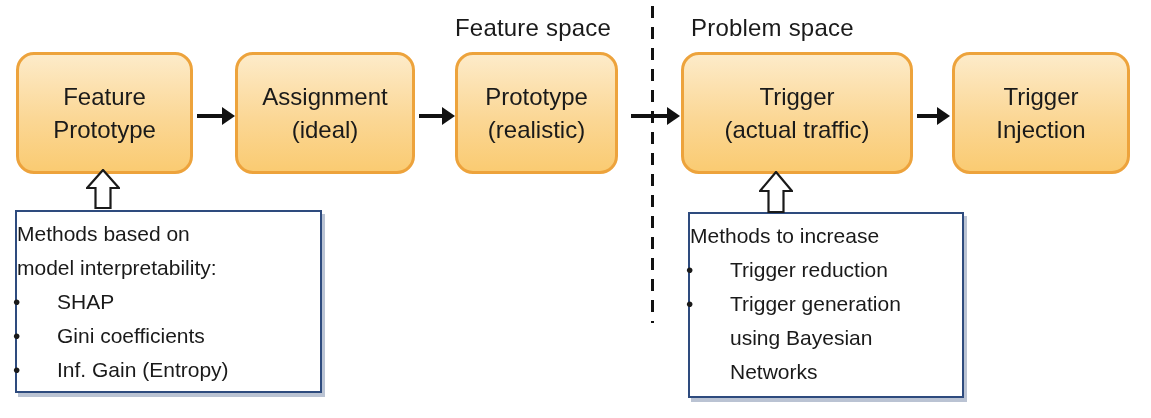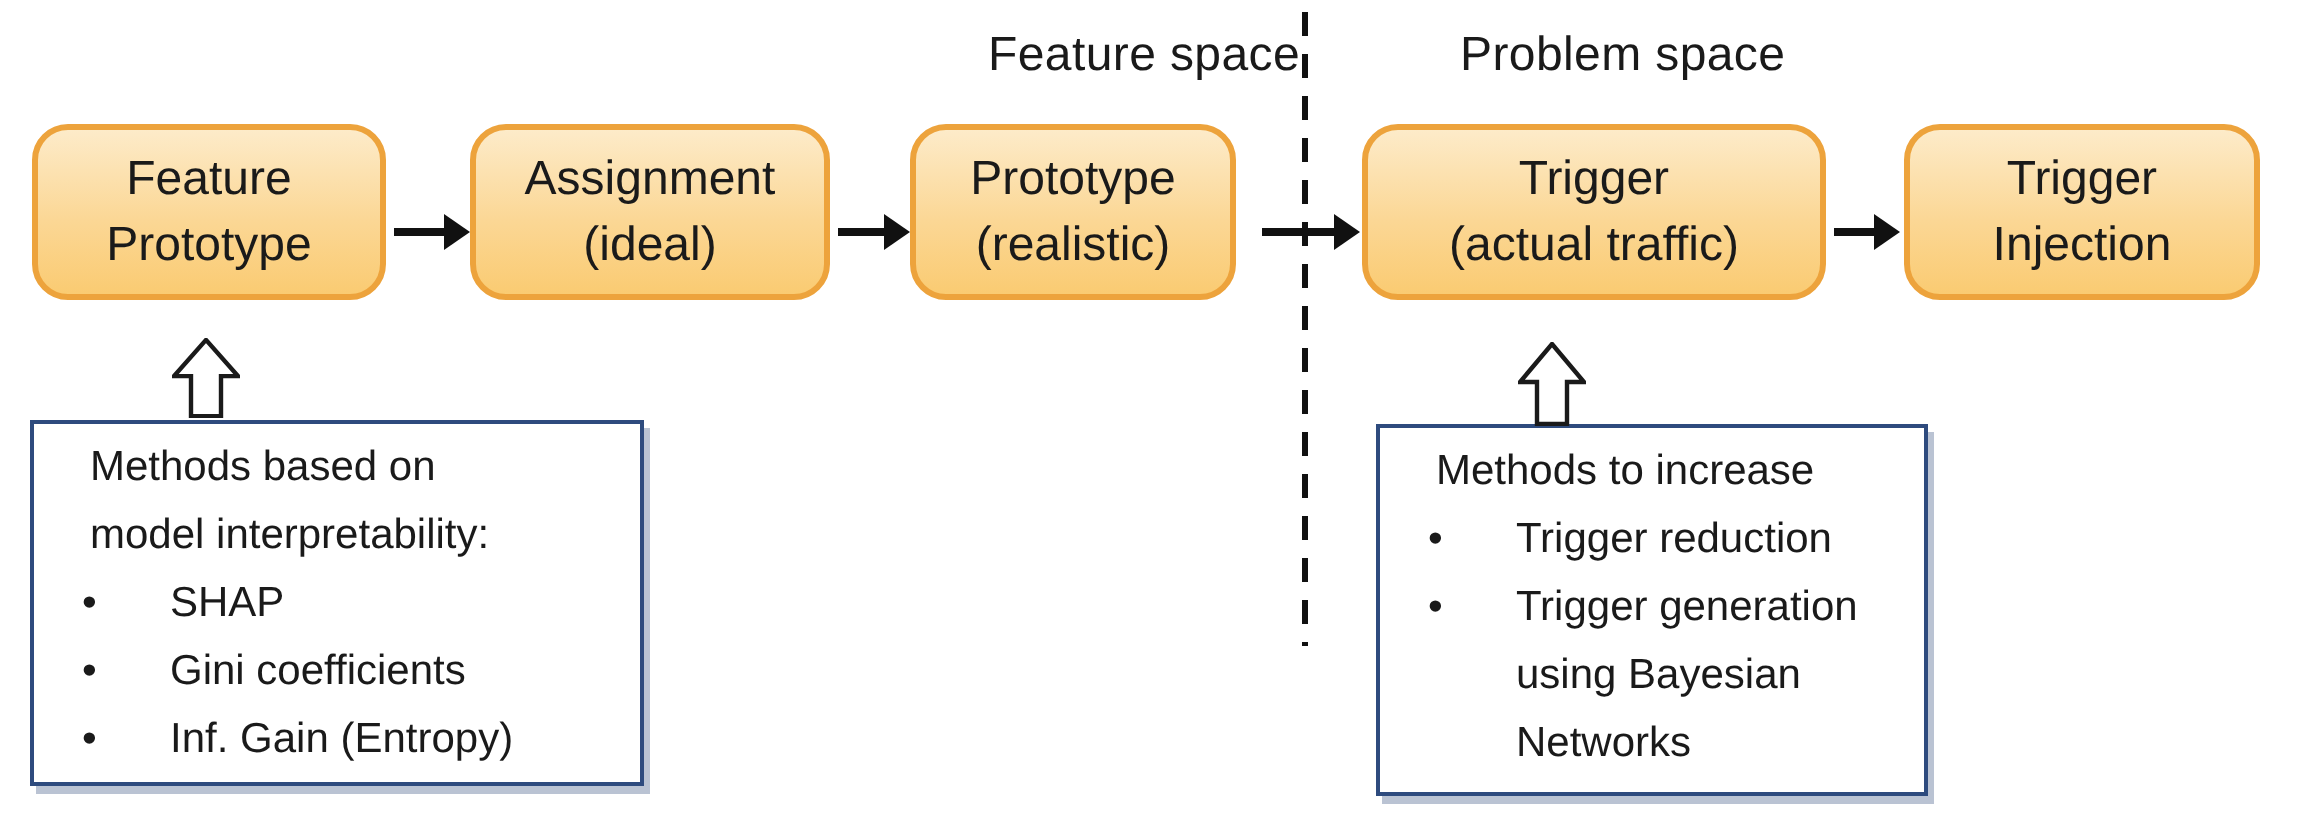--- a/index.html
+++ b/index.html
@@ -4,34 +4,34 @@
 <style>
   html,body { margin:0; padding:0; background:#ffffff; }
   .canvas {
     position:relative; width:1151px; height:418px; background:#ffffff;
     font-family:"Liberation Sans", sans-serif; color:#1a1a1a; overflow:hidden;
   }
 
   
   .space-label {
     position:absolute; top:14px; font-size:24px; line-height:28px;
-    color:#1a1a1a; white-space:nowrap; letter-spacing:0.2px;margin-left:39px;
+    color:#1a1a1a; white-space:nowrap; letter-spacing:0.2px;
   }
   .space-label.feature { left:455px; }
   .space-label.problem { left:691px; }
 
   
   .divider {
     position:absolute; left:651px; top:6px; width:3px; height:317px;
     background:repeating-linear-gradient(to bottom,#111 0 12px,transparent 12px 21px);
   }
 
   
   .node {
-    position:absolute; top:62px; height:88px; box-sizing:border-box;
+    position:absolute; top:52px; height:122px; box-sizing:border-box;
     border:3px solid #eda33c; border-radius:18px;
     background:linear-gradient(to bottom,#fdebc9 0%,#fbd795 55%,#facb72 100%);
     display:flex; flex-direction:column; align-items:center; justify-content:center;
     font-size:24px; line-height:33px; text-align:center; white-space:nowrap;
   }
   .n1 { left:16px;  width:177px; }
   .n2 { left:235px; width:180px; }
   .n3 { left:455px; width:163px; }
   .n4 { left:681px; width:232px; }
   .n5 { left:952px; width:178px; }
@@ -49,21 +49,21 @@
 
   
   .block-arrow { position:absolute; z-index:3; }
   .ba-left  { left:86px;  top:169px; width:34px; height:40px; }
   .ba-right { left:759px; top:171px; width:34px; height:42px; }
 
   
   .note {
     position:absolute; box-sizing:border-box; background:#ffffff;
     border:2px solid #2e4b7e; box-shadow:3px 4px 0 rgba(130,145,175,0.55);
-    font-size:21px; line-height:34px; padding:5px 10px 0 28px;
+    font-size:21px; line-height:34px; padding:5px 10px 0 0;
   }
   .note-left  { left:15px;  top:210px; width:307px; height:183px; }
   .note-right { left:688px; top:212px; width:276px; height:186px; }
   .note ul { margin:0; padding:0; list-style:none; }
   .note li { position:relative; padding-left:40px; }
   .note li .marker { position:absolute; left:-4px; top:0; }
 </style>
 </head>
 <body>
 

